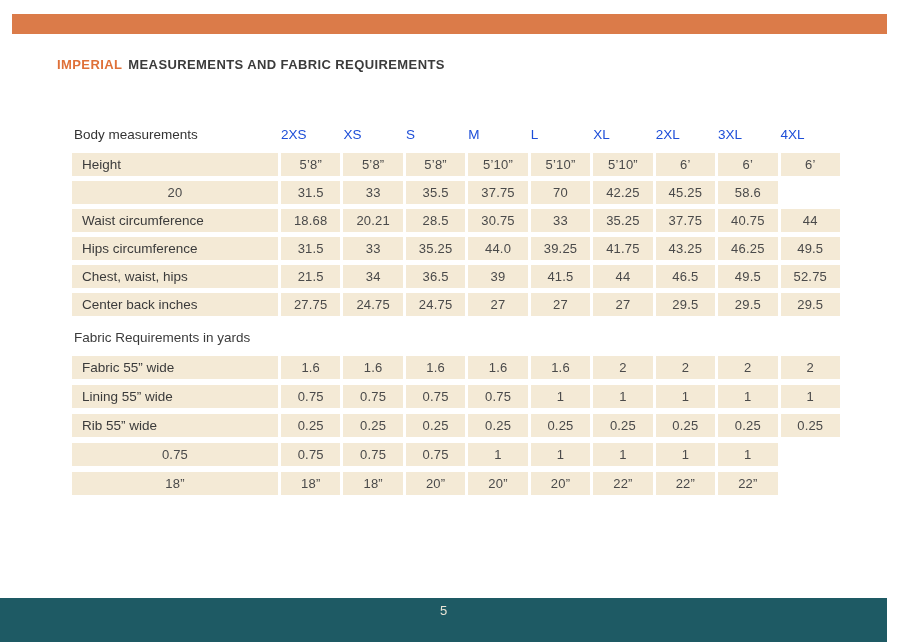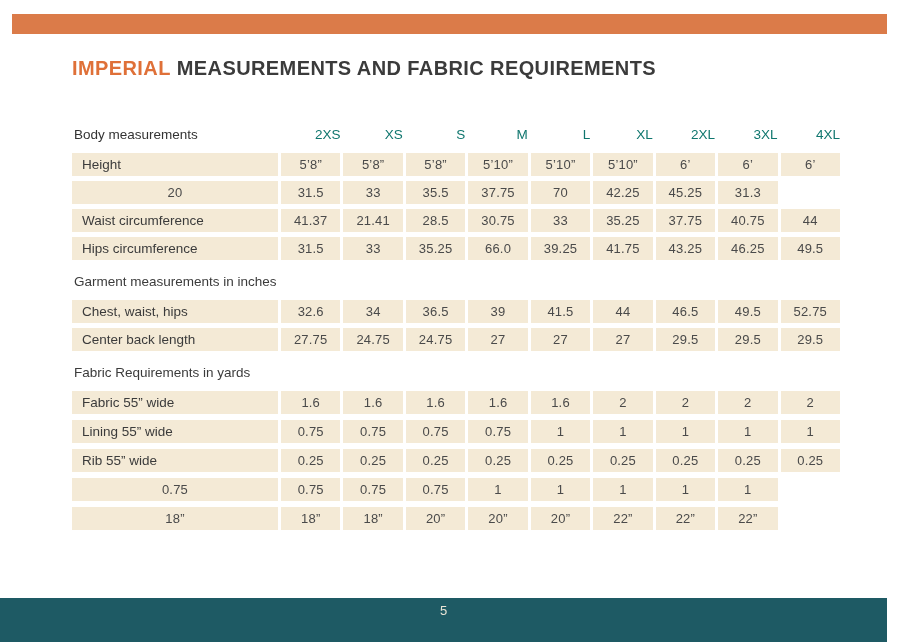--- a/index.html
+++ b/index.html
@@ -7,37 +7,37 @@
     width:900px;height:642px;background:#ffffff;
     font-family:"Liberation Sans", sans-serif;
     position:relative;overflow:hidden;
     -webkit-font-smoothing:antialiased;
   }
   .top-bar{
     position:absolute;left:12px;top:14px;width:875px;height:20px;
     background:#DB7B49;
   }
   .title{
-    position:absolute;left:72px;top:57px;margin:0;
-    font-size:20px;font-weight:700;letter-spacing:.4px;color:#3B3B3B;
+    position:absolute;left:57px;top:57px;margin:0;
+    font-size:13px;font-weight:700;letter-spacing:.4px;color:#3B3B3B;
     white-space:nowrap;
   }
   .title .accent{color:#DF7038;margin-right:6px;}
   .table{
     position:absolute;left:72px;top:121px;width:768px;
     display:flex;flex-direction:column;
   }
   .row{
     display:grid;
     grid-template-columns:206px repeat(9, 1fr);
     column-gap:3px;
   }
   .header-row{height:26px;margin-bottom:6px;align-items:center;}
   .hlabel{font-size:13.5px;color:#333333;padding-left:2px;}
-  .hsize{text-align:right;font-size:13.5px;color:#0f766e;}
+  .hsize{text-align:left;font-size:13.5px;color:#1d4ed8;}
   .data-row{height:23px;margin-bottom:5px;}
   .data-row.wide{margin-bottom:6px;}
   .cell{background:#F4EAD6;display:flex;align-items:center;overflow:hidden;}
   .label-cell{padding-left:10px;font-size:13.5px;color:#3B3B3B;white-space:nowrap;}
   .value-cell{justify-content:center;font-size:13px;color:#4A4A4A;letter-spacing:.2px;}
   .section-title{
     height:26px;margin:3px 0 6px;display:flex;align-items:center;
     font-size:13.5px;color:#3B3B3B;padding-left:2px;
   }
   .footer{
@@ -84,61 +84,60 @@
       </div>
       <div class="row data-row">
         <div class="cell value-cell">20</div>
         <div class="cell value-cell">31.5</div>
         <div class="cell value-cell">33</div>
         <div class="cell value-cell">35.5</div>
         <div class="cell value-cell">37.75</div>
         <div class="cell value-cell">70</div>
         <div class="cell value-cell">42.25</div>
         <div class="cell value-cell">45.25</div>
-        <div class="cell value-cell">31.3</div>
+        <div class="cell value-cell">58.6</div>
       </div>
       <div class="row data-row">
         <div class="cell label-cell">Waist circumference</div>
-        <div class="cell value-cell">41.37</div>
-        <div class="cell value-cell">21.41</div>
+        <div class="cell value-cell">18.68</div>
+        <div class="cell value-cell">20.21</div>
         <div class="cell value-cell">28.5</div>
         <div class="cell value-cell">30.75</div>
         <div class="cell value-cell">33</div>
         <div class="cell value-cell">35.25</div>
         <div class="cell value-cell">37.75</div>
         <div class="cell value-cell">40.75</div>
         <div class="cell value-cell">44</div>
       </div>
       <div class="row data-row">
         <div class="cell label-cell">Hips circumference</div>
         <div class="cell value-cell">31.5</div>
         <div class="cell value-cell">33</div>
         <div class="cell value-cell">35.25</div>
-        <div class="cell value-cell">66.0</div>
+        <div class="cell value-cell">44.0</div>
         <div class="cell value-cell">39.25</div>
         <div class="cell value-cell">41.75</div>
         <div class="cell value-cell">43.25</div>
         <div class="cell value-cell">46.25</div>
         <div class="cell value-cell">49.5</div>
       </div>
-      <div class="section-title">Garment measurements in inches</div>
       <div class="row data-row">
         <div class="cell label-cell">Chest, waist, hips</div>
-        <div class="cell value-cell">32.6</div>
+        <div class="cell value-cell">21.5</div>
         <div class="cell value-cell">34</div>
         <div class="cell value-cell">36.5</div>
         <div class="cell value-cell">39</div>
         <div class="cell value-cell">41.5</div>
         <div class="cell value-cell">44</div>
         <div class="cell value-cell">46.5</div>
         <div class="cell value-cell">49.5</div>
         <div class="cell value-cell">52.75</div>
       </div>
       <div class="row data-row">
-        <div class="cell label-cell">Center back length</div>
+        <div class="cell label-cell">Center back inches</div>
         <div class="cell value-cell">27.75</div>
         <div class="cell value-cell">24.75</div>
         <div class="cell value-cell">24.75</div>
         <div class="cell value-cell">27</div>
         <div class="cell value-cell">27</div>
         <div class="cell value-cell">27</div>
         <div class="cell value-cell">29.5</div>
         <div class="cell value-cell">29.5</div>
         <div class="cell value-cell">29.5</div>
       </div>

